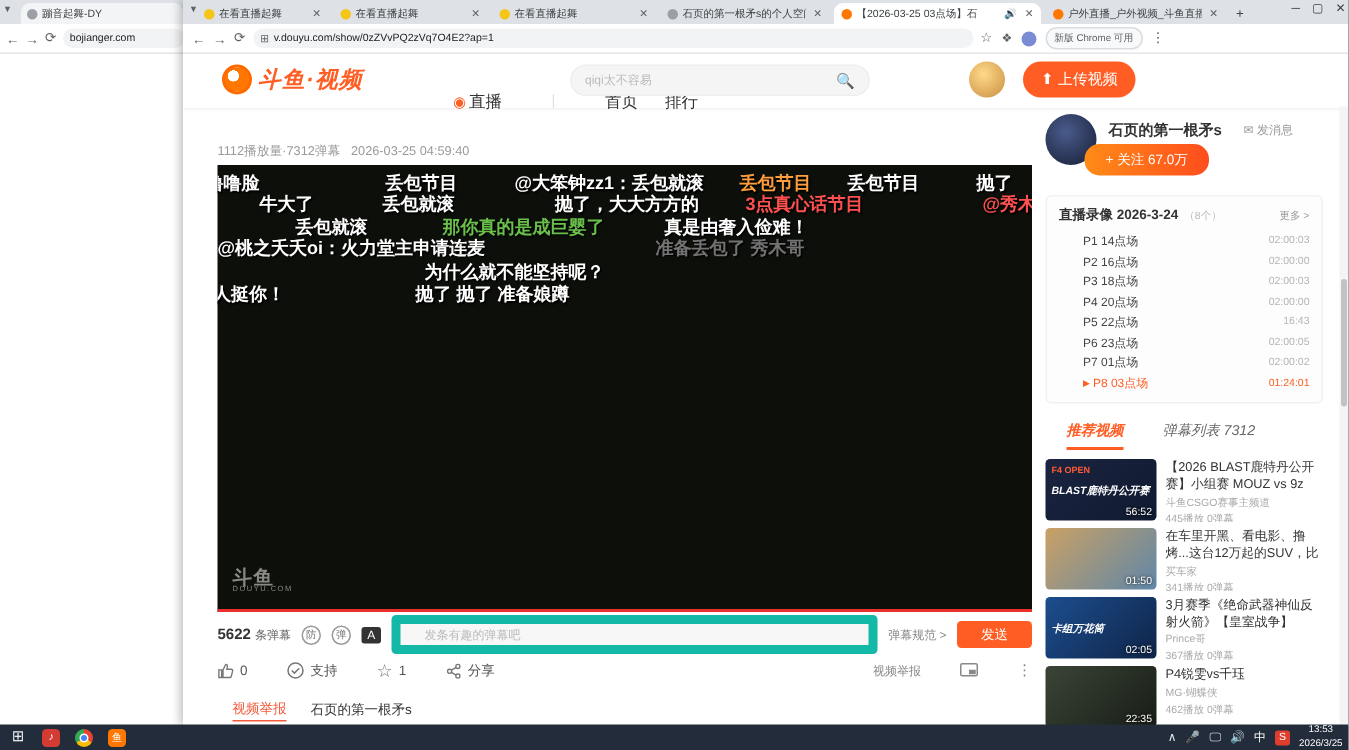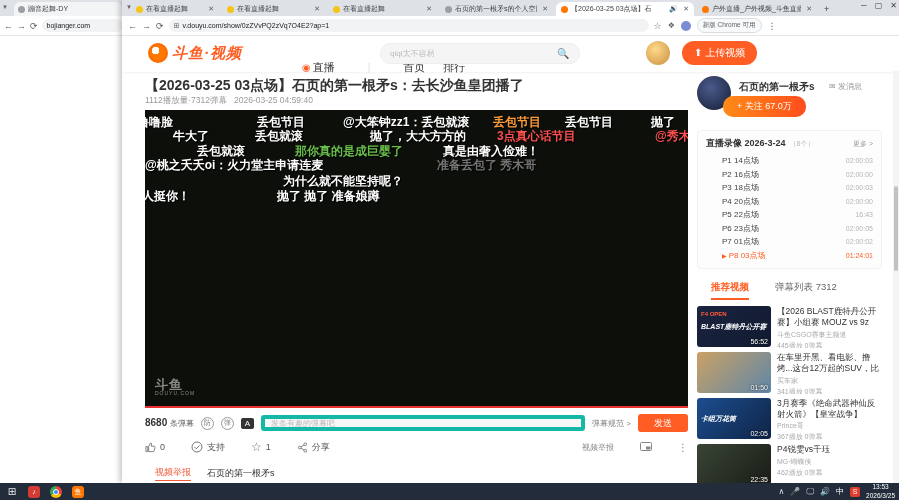--- a/index.html
+++ b/index.html
@@ -57,21 +57,21 @@
   .wm .wm-main{font-size:13px;font-weight:bold;letter-spacing:1px;}
   .wm .wm-sub{font-size:5px;letter-spacing:1px;}
   .player-progress{position:absolute;left:0;bottom:0;width:100%;height:2px;background:#a31f1f;}
   .player-progress .played{height:100%;width:100%;background:#e9302d;}
   
   .dm-bar{position:absolute;left:23px;top:376px;width:543px;height:22px;display:flex;align-items:center;gap:7px;}
   .dm-count{font-size:10px;color:#333;font-weight:bold;white-space:nowrap;}
   .dm-count small{font-weight:normal;font-size:8px;color:#666;}
   .circle-ico{width:13px;height:13px;border:1px solid #999;border-radius:50%;color:#777;font-size:7px;display:flex;align-items:center;justify-content:center;box-sizing:border-box;}
   .font-ico{width:13px;height:11px;background:#333;color:#fff;border-radius:2px;font-size:8px;display:flex;align-items:center;justify-content:center;}
-  .dm-input{flex:1;height:16px;background:#f7f7f7;border:4px solid #14b8a6;border-radius:3px;display:flex;align-items:center;padding:0 6px;box-sizing:border-box;}
+  .dm-input{flex:1;height:26px;background:#f7f7f7;border:6px solid #14b8a6;border-radius:3px;display:flex;align-items:center;padding:0 16px;box-sizing:border-box;}
   .dm-ph{font-size:8px;color:#bbb;}
   .dm-rules{font-size:8px;color:#888;white-space:nowrap;}
   .send-btn{width:50px;height:18px;background:#ff5d23;color:#fff;font-size:9px;border-radius:3px;display:flex;align-items:center;justify-content:center;}
   
   .act-bar{position:absolute;left:23px;top:402px;width:543px;height:18px;display:flex;align-items:center;gap:26px;}
   .act{display:flex;align-items:center;gap:4px;font-size:9px;color:#555;}
   .act svg{display:block;}
   .act-right{margin-left:auto;display:flex;align-items:center;gap:26px;font-size:8px;color:#888;}
   .crumb{position:absolute;left:33px;top:430px;display:flex;gap:16px;align-items:center;}
   .crumb-tag{font-size:9px;color:#f4593a;border-bottom:1px solid #f4593a;padding-bottom:1px;}
@@ -87,21 +87,21 @@
   .rec-head{display:flex;align-items:baseline;gap:4px;}
   .rec-title{font-size:9px;font-weight:bold;color:#333;white-space:nowrap;}
   .rec-note{font-size:7px;color:#bbb;}
   .rec-more{margin-left:auto;font-size:7px;color:#999;white-space:nowrap;}
   .rec-list{margin-top:4px;margin-left:16px;}
   .rec-row{display:flex;align-items:center;height:13.5px;font-size:8px;color:#444;}
   .rec-row .dur{margin-left:auto;color:#b5b5b5;font-size:7px;}
   .rec-row.cur{color:#ff5d23;}
   .rec-row.cur .dur{color:#ff5d23;}
   .play-tri{font-size:6px;margin-right:2px;}
-  .side-tabs{display:flex;gap:26px;margin:12px 0 0 14px;}
+  .side-tabs{display:flex;gap:26px;margin:12px 0 0 14px;font-style:italic;}
   .side-tab{font-size:9.5px;color:#666;padding-bottom:4px;white-space:nowrap;}
   .side-tab.on{color:#ff5d23;font-weight:bold;border-bottom:2px solid #ff5d23;}
   .vid-list{margin-top:6px;}
   .vid-item{display:flex;gap:6px;margin-bottom:4px;height:42px;}
   .thumb{position:relative;width:74px;height:41px;border-radius:3px;flex:0 0 auto;overflow:hidden;}
   .thumb .dur{position:absolute;right:3px;bottom:2px;color:#fff;font-size:7px;text-shadow:0 0 2px #000;}
   .thumb .tl1{position:absolute;left:4px;top:5px;font-size:6px;color:#ff5a36;font-weight:bold;}
   .thumb .tl2{position:absolute;left:4px;top:16px;font-size:7px;color:#fff;font-weight:bold;font-style:italic;white-space:nowrap;}
   .vid-info{flex:1;overflow:hidden;}
   .vid-title{font-size:8.5px;color:#333;line-height:1.25;max-height:22px;overflow:hidden;}
@@ -232,21 +232,20 @@
         <div class="search-box">
           <span class="search-ph">qiqi太不容易</span>
           <span class="search-ico">🔍</span>
         </div>
         <div class="hdr-right">
           <span class="hdr-avatar"></span>
           <span class="upload-btn">⬆ <span>上传视频</span></span>
         </div>
       </div>
 
-      <div class="v-title">【2026-03-25 03点场】石页的第一根矛s：去长沙鱼皇团播了</div>
       <div class="v-meta">
         <span>1112播放量·7312弹幕</span>&nbsp;&nbsp;
         <span>2026-03-25 04:59:40</span>
       </div>
 
       <div class="player" id="player">
         <div class="wm">
           <div class="wm-main">斗鱼</div>
           <div class="wm-sub">DOUYU.COM</div>
         </div>
@@ -268,21 +267,21 @@
           <span class="dm" style="left: 150px; top: 33px; color: rgb(106, 191, 75);">那你真的是成巨婴了</span>
           <span class="dm" style="left: 298px; top: 33px; color: rgb(255, 255, 255);">真是由奢入俭难！</span>
           <span class="dm" style="left: 0px; top: 47px; color: rgb(255, 255, 255);">@桃之夭夭oi：火力堂主申请连麦</span>
           <span class="dm" style="left: 292px; top: 47px; color: #737373; text-align: right;">准备丢包了 秀木哥</span>
           <span class="dm" style="left: 138px; top: 63px; color: rgb(255, 255, 255);">为什么就不能坚持呢？</span>
           <span class="dm" style="left: -3px; top: 78px; color: rgb(255, 255, 255);">人挺你！</span>
           <span class="dm" style="left: 132px; top: 78px; color: rgb(255, 255, 255);">抛了 抛了 准备娘蹲</span>
         </div>
 
       <div class="dm-bar">
-        <span class="dm-count"><span>8680</span> <small>条弹幕</small></span>
+        <span class="dm-count"><span>5622</span> <small>条弹幕</small></span>
         <span class="circle-ico">防</span>
         <span class="circle-ico">弹</span>
         <span class="font-ico">A</span>
         <div class="dm-input">
           <span class="dm-ph">发条有趣的弹幕吧</span>
         </div>
         <span class="dm-rules">弹幕规范 &gt;</span>
         <span class="send-btn">发送</span>
       </div>
 

